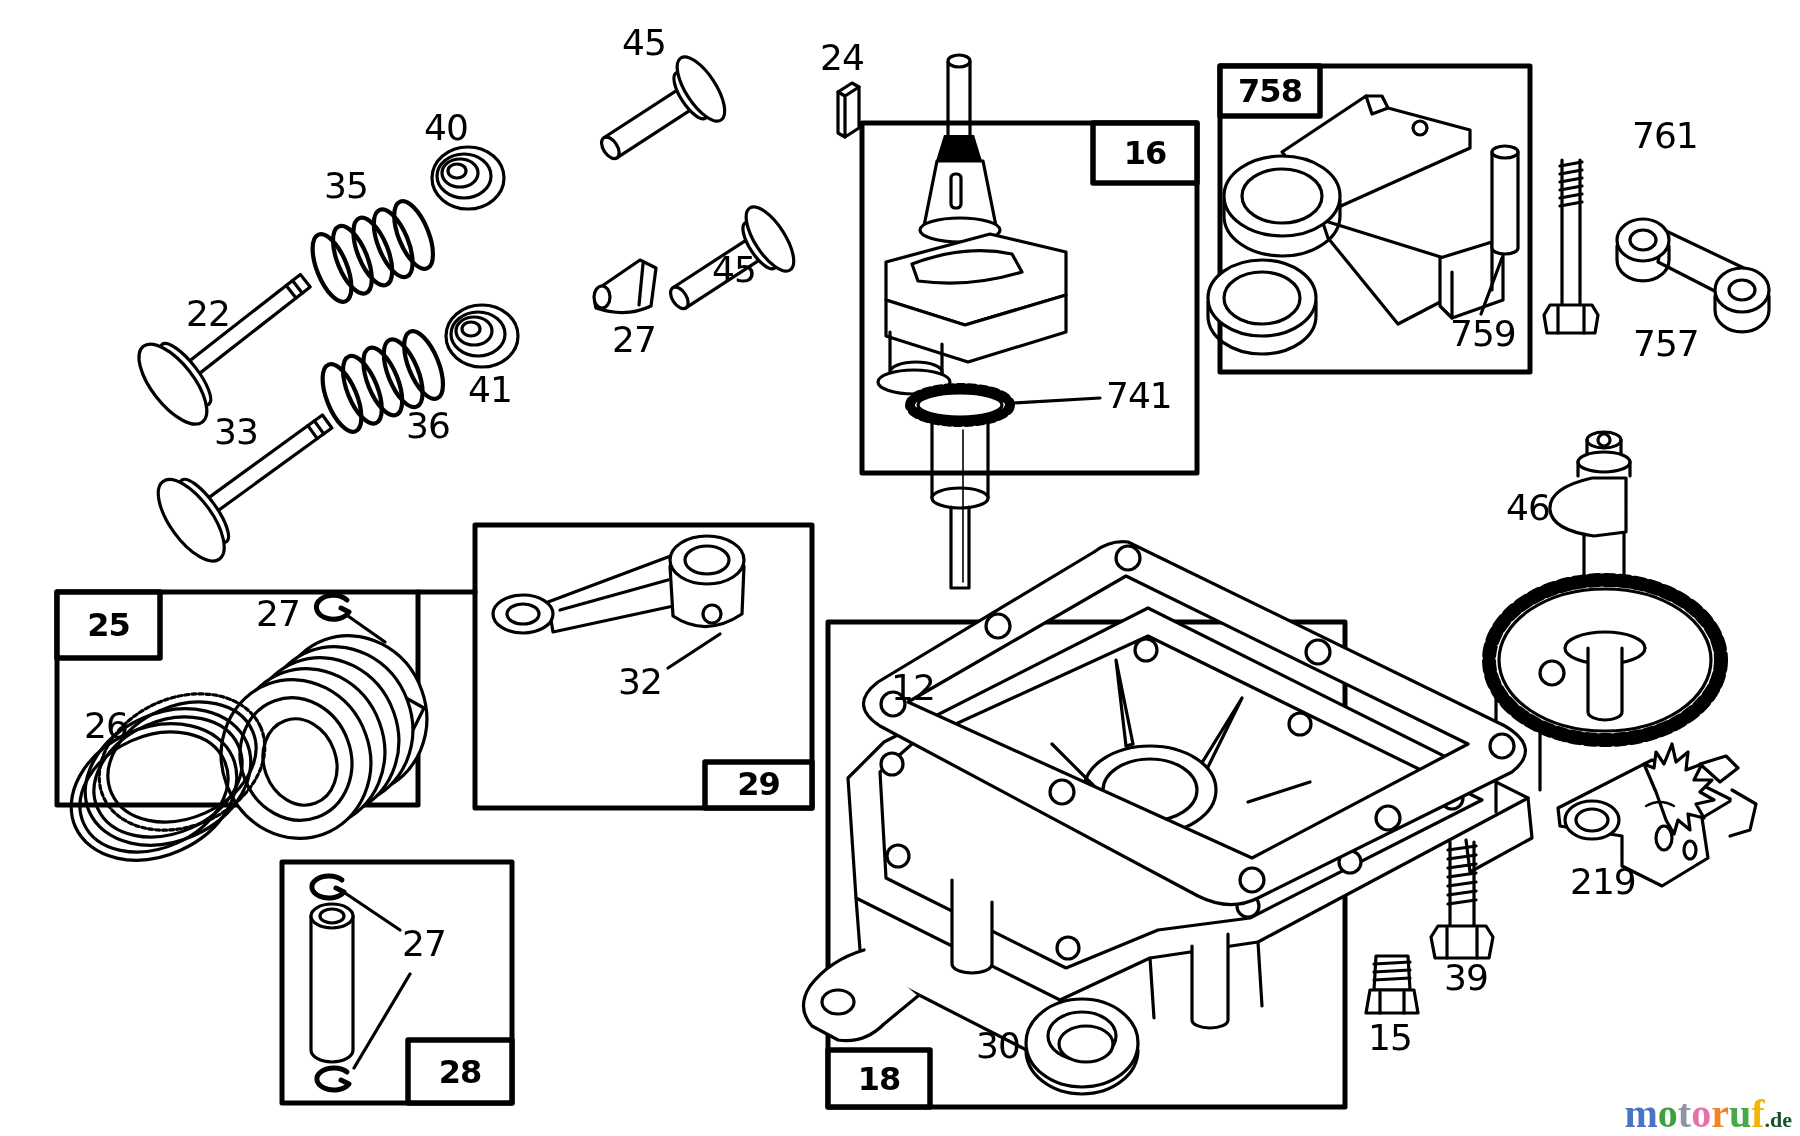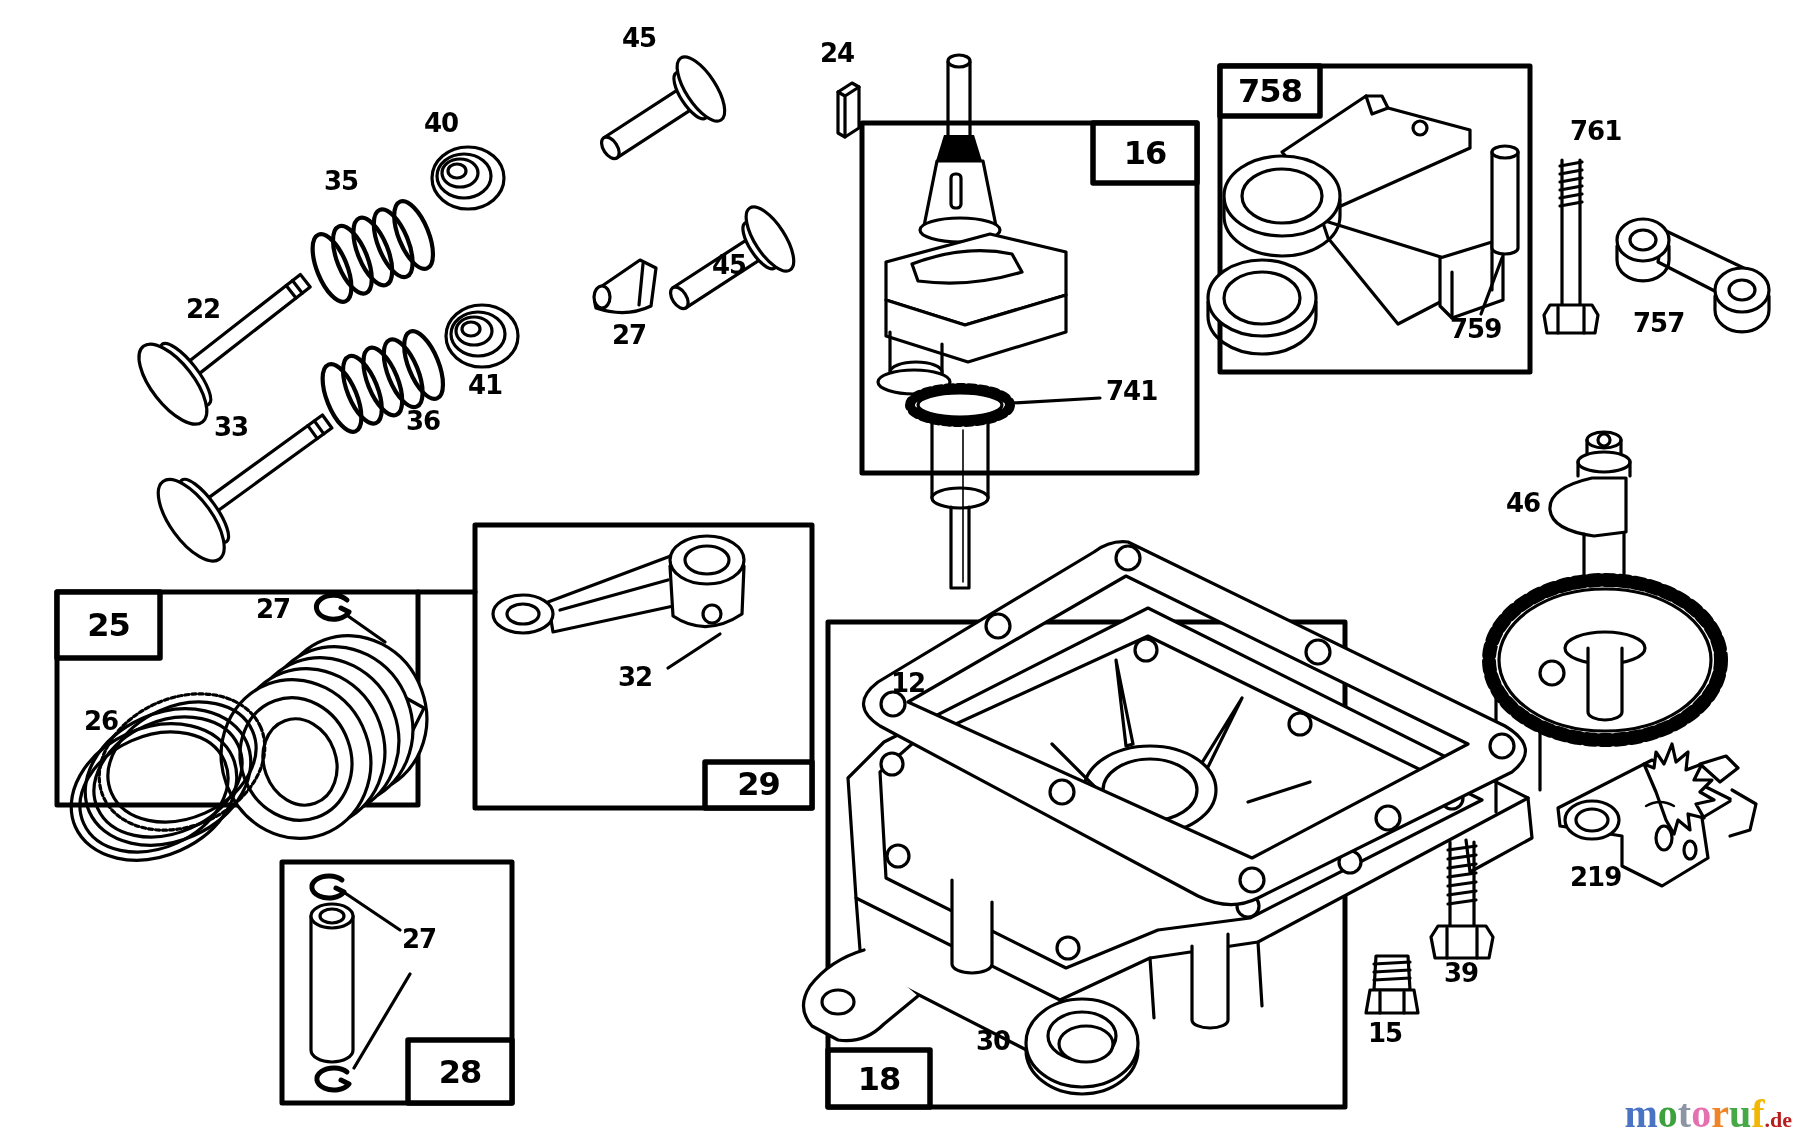--- a/index.html
+++ b/index.html
@@ -1,19 +1,19 @@
 <!DOCTYPE html>
 <html><head>
 <meta charset="utf-8">
 <style>
   html,body{margin:0;padding:0;background:#fff}
   .stage{position:relative;width:1800px;height:1136px;background:#fff;overflow:hidden;
          font-family:"DejaVu Sans",sans-serif}
   .stage svg{position:absolute;left:0;top:0}
-  .callout{position:absolute;font-weight:bold;font-size:26px;line-height:1;
+  .callout{position:absolute;font-weight:normal;font-size:36px;line-height:1;
            letter-spacing:-1px;color:#000;white-space:nowrap}
   .boxlabel{position:absolute;display:flex;align-items:center;justify-content:center;
             font-weight:bold;font-size:32px;letter-spacing:-1px;color:#000}
   .wm{position:absolute;right:8px;bottom:2px;font-family:"Liberation Serif",serif;
       font-weight:bold;font-size:40px;line-height:1}
   .wm span{letter-spacing:0px}
   .wm .tld{font-size:22px;font-weight:bold}
 </style>
 </head>
 <body>
@@ -305,38 +305,38 @@
 <div class="callout" style="left:820px;top:40px">24</div>
 <div class="callout" style="left:424px;top:110px">40</div>
 <div class="callout" style="left:324px;top:168px">35</div>
 <div class="callout" style="left:712px;top:252px">45</div>
 <div class="callout" style="left:186px;top:296px">22</div>
 <div class="callout" style="left:612px;top:322px">27</div>
 <div class="callout" style="left:468px;top:372px">41</div>
 <div class="callout" style="left:214px;top:414px">33</div>
 <div class="callout" style="left:406px;top:408px">36</div>
 <div class="callout" style="left:1106px;top:378px">741</div>
-<div class="callout" style="left:1570px;top:118px">761</div>
+<div class="callout" style="left:1632px;top:118px">761</div>
 <div class="callout" style="left:1450px;top:316px">759</div>
-<div class="callout" style="left:1633px;top:310px">757</div>
+<div class="callout" style="left:1633px;top:326px">757</div>
 <div class="callout" style="left:1506px;top:490px">46</div>
 <div class="callout" style="left:891px;top:670px">12</div>
 <div class="callout" style="left:84px;top:708px">26</div>
 <div class="callout" style="left:256px;top:596px">27</div>
 <div class="callout" style="left:618px;top:664px">32</div>
 <div class="callout" style="left:402px;top:926px">27</div>
 <div class="callout" style="left:976px;top:1028px">30</div>
 <div class="callout" style="left:1444px;top:960px">39</div>
 <div class="callout" style="left:1368px;top:1020px">15</div>
 <div class="callout" style="left:1570px;top:864px">219</div>
 
 <div class="boxlabel" style="left:1093px;top:123px;width:104px;height:60px">16</div>
 <div class="boxlabel" style="left:1220px;top:66px;width:100px;height:50px">758</div>
 <div class="boxlabel" style="left:57px;top:592px;width:103px;height:66px">25</div>
 <div class="boxlabel" style="left:705px;top:760px;width:107px;height:48px">29</div>
 <div class="boxlabel" style="left:408px;top:1040px;width:104px;height:63px">28</div>
 <div class="boxlabel" style="left:828px;top:1050px;width:102px;height:57px">18</div>
 
 <div class="wm">
-  <span style="color: rgb(74, 115, 196);">m</span><span style="color: rgb(61, 162, 61);">o</span><span style="color: rgb(141, 149, 165);">t</span><span style="color: rgb(229, 112, 176);">o</span><span style="color: rgb(238, 132, 39);">r</span><span style="color: rgb(71, 168, 71);">u</span><span style="color: rgb(242, 183, 5);">f</span><span class="tld" style="color: #b91c1c;">.de</span>
+  <span style="color: rgb(74, 115, 196);">m</span><span style="color: rgb(61, 162, 61);">o</span><span style="color: rgb(141, 149, 165);">t</span><span style="color: rgb(229, 112, 176);">o</span><span style="color: rgb(238, 132, 39);">r</span><span style="color: rgb(71, 168, 71);">u</span><span style="color: rgb(242, 183, 5);">f</span><span class="tld" style="color: #14532d;">.de</span>
 </div>
 
 </div>
 
 </body></html>

